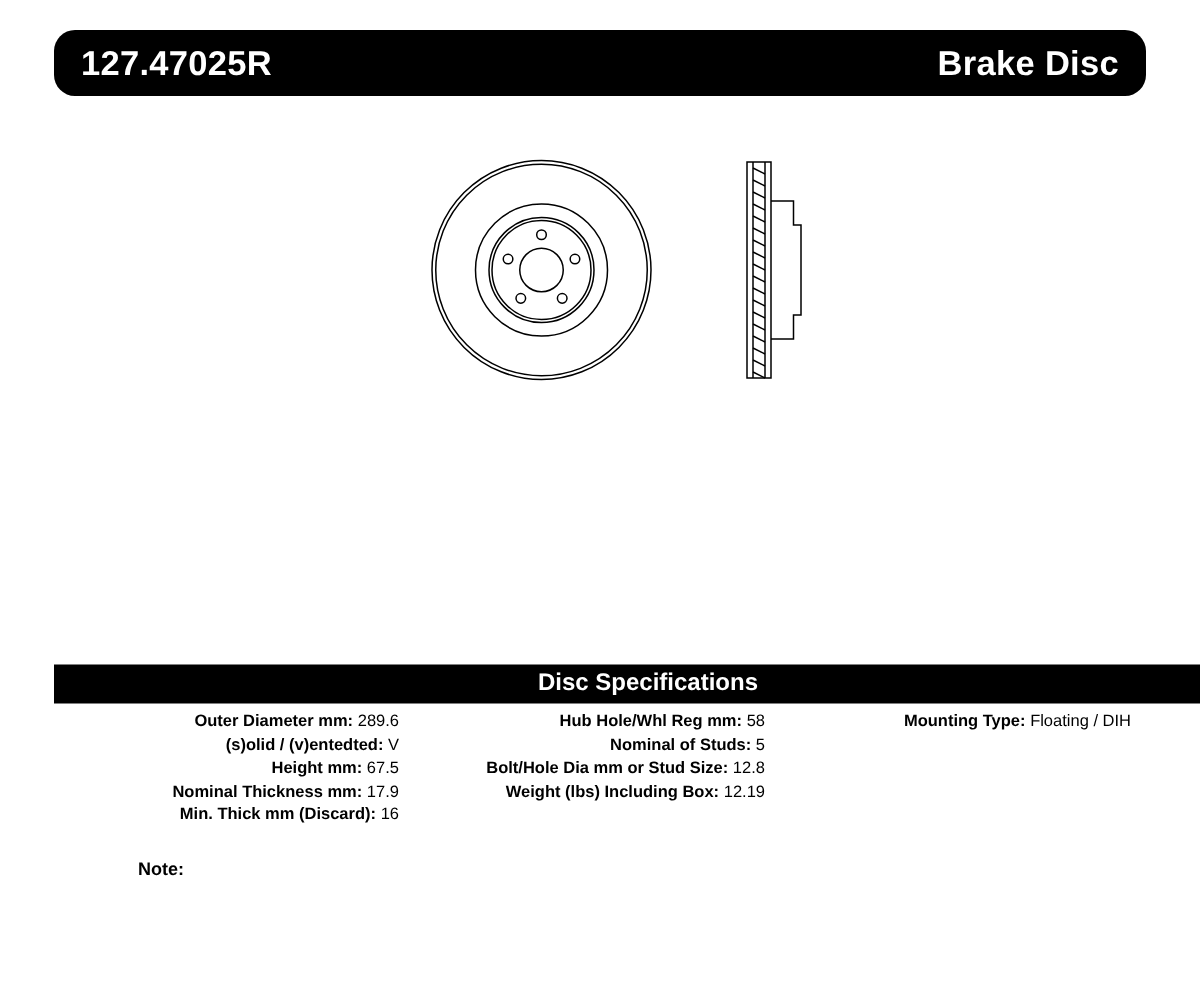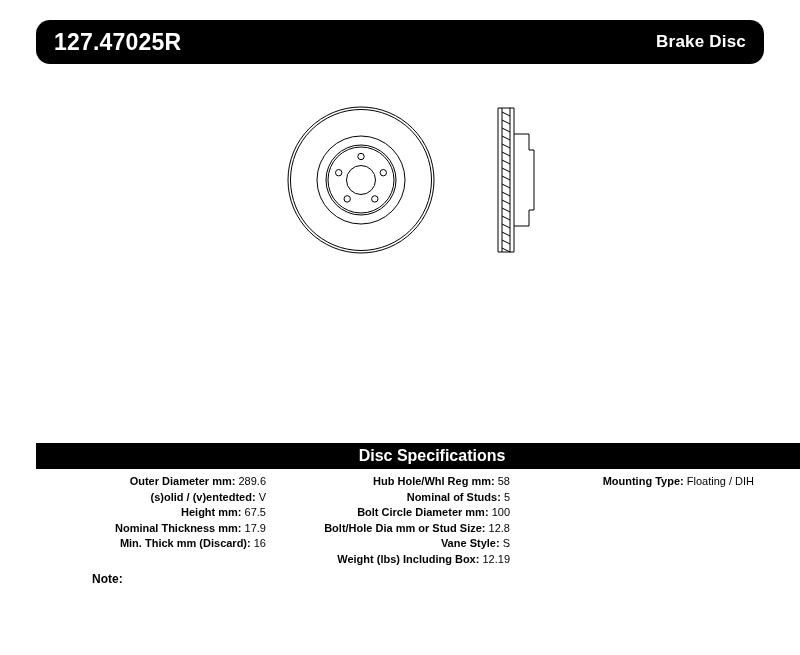--- a/index.html
+++ b/index.html
@@ -32,21 +32,21 @@
     padding: 0 18px;
     border-radius: 14px;
   }
   .header-title {
     font-size: 23px;
     font-weight: bold;
     letter-spacing: 0.2px;
     font-family: "Liberation Sans", sans-serif;
   }
   .header-category {
-    font-size: 17px;
+    font-size: 23px;
     font-weight: bold;
     letter-spacing: 0.2px;
     font-family: "Liberation Sans", sans-serif;
   }
 
   
   .drawing-area {
     position: absolute;
     left: 36px;
     top: 80px;
@@ -201,30 +201,22 @@
   <div class="spec-col spec-col-2">
     <div class="spec-row">
       <span class="spec-label">Hub Hole/Whl Reg mm:</span>
       <span class="spec-value">58</span>
     </div>
     <div class="spec-row">
       <span class="spec-label">Nominal of Studs:</span>
       <span class="spec-value">5</span>
     </div>
     <div class="spec-row">
-      <span class="spec-label">Bolt Circle Diameter mm:</span>
-      <span class="spec-value">100</span>
-    </div>
-    <div class="spec-row">
       <span class="spec-label">Bolt/Hole Dia mm or Stud Size:</span>
       <span class="spec-value">12.8</span>
-    </div>
-    <div class="spec-row">
-      <span class="spec-label">Vane Style:</span>
-      <span class="spec-value">S</span>
     </div>
     <div class="spec-row">
       <span class="spec-label">Weight (lbs) Including Box:</span>
       <span class="spec-value">12.19</span>
     </div>
   </div>
 
   <div class="spec-col spec-col-3">
     <div class="spec-row">
       <span class="spec-label">Mounting Type:</span>

